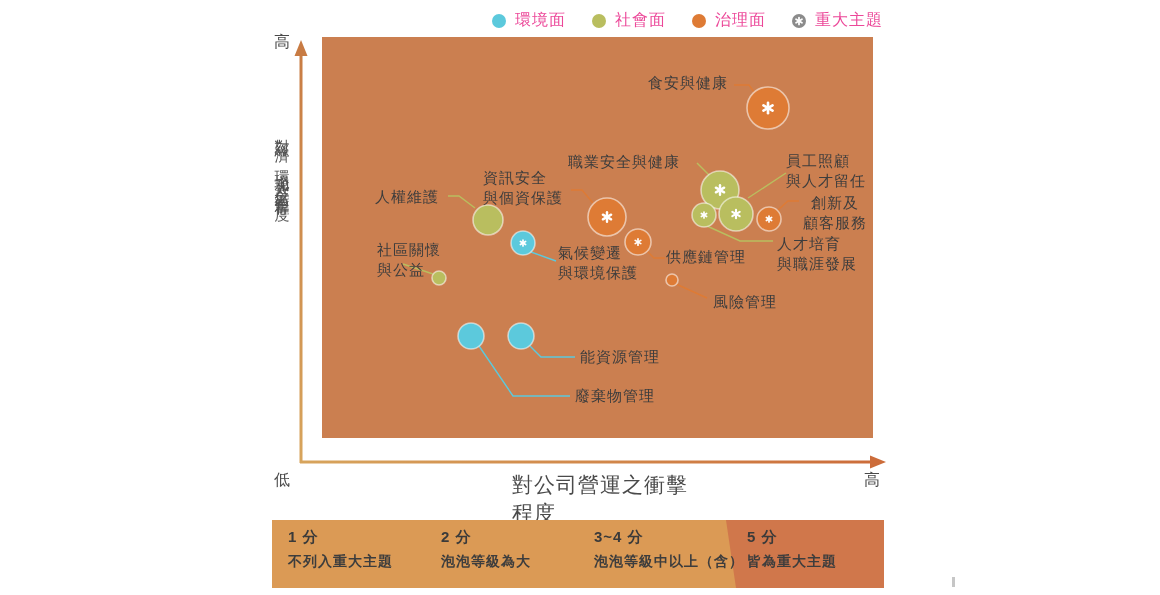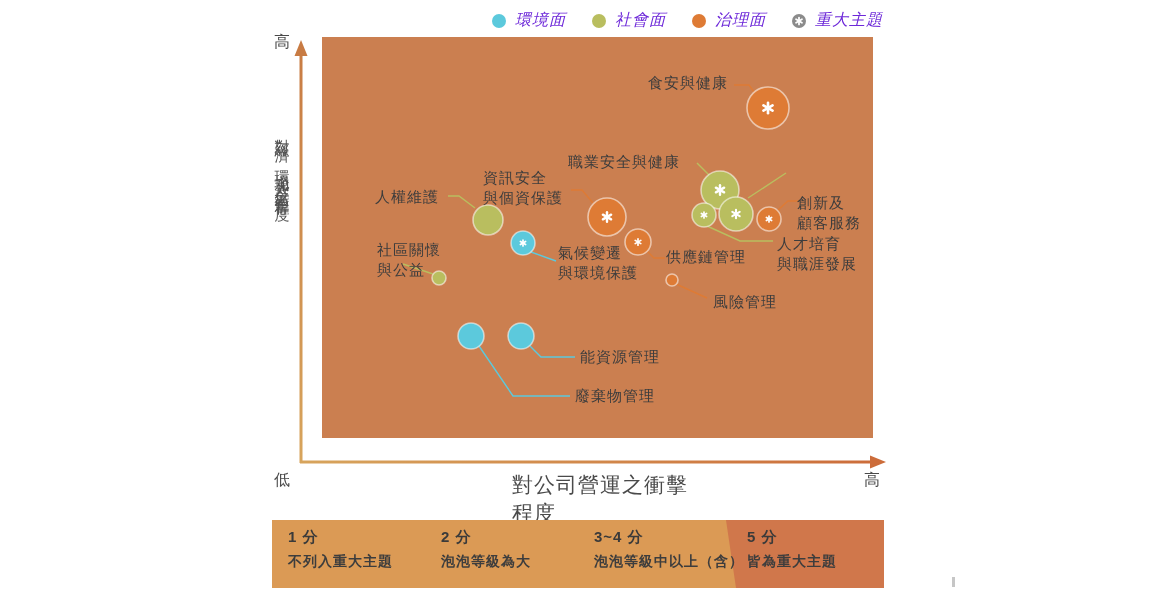--- a/index.html
+++ b/index.html
@@ -5,38 +5,38 @@
   html,body{margin:0;padding:0;background:#ffffff;}
   .canvas{
     position:relative;width:1160px;height:595px;background:#ffffff;overflow:hidden;
     font-family:"Liberation Sans","DejaVu Sans",sans-serif;color:#3e3e3e;
   }
   
   .legend{position:absolute;left:492px;top:10px;display:flex;align-items:center;gap:26px;}
   .legend-item{display:flex;align-items:center;gap:9px;cursor:default;}
   .legend-dot{width:14px;height:14px;border-radius:50%;position:relative;flex:0 0 auto;}
   .legend-dot svg{position:absolute;left:0;top:0;}
-  .legend-label{font-size:16px;letter-spacing:1px;color:#6d28d9;font-style:italic;}
+  .legend-label{font-size:16px;letter-spacing:1px;color:#ec4899;}
   
   .y-high{position:absolute;left:274px;top:32px;font-size:16px;letter-spacing:1px;color:#4a4a4a;}
   .axis-origin{position:absolute;left:274px;top:470px;font-size:16px;color:#4a4a4a;}
   .x-high{position:absolute;left:864px;top:470px;font-size:16px;color:#4a4a4a;}
   .y-title{
     position:absolute;left:272px;top:127px;height:276px;
     writing-mode:vertical-rl;text-orientation:upright;
     font-size:15px;letter-spacing:4px;color:#4f4f4f;
   }
   .x-title{position:absolute;left:512px;top:471px;width:176px;text-align:left;
     font-size:21px;letter-spacing:1px;color:#4a4a4a;}
   
   .chart-svg{position:absolute;left:0;top:0;}
   
   .labels-layer{position:absolute;left:0;top:0;width:1072px;height:520px;pointer-events:none;}
   .blabel{position:absolute;font-size:15px;line-height:20px;letter-spacing:1px;color:#3d3d3d;white-space:nowrap;}
-  .blabel.center{text-align:left;white-space:normal;}
+  .blabel.center{text-align:center;white-space:normal;}
   
   .score-bar{position:absolute;left:272px;top:520px;width:504px;height:68px;}
   .score-dark{position:absolute;left:454px;top:0;width:158px;height:68px;
     clip-path:polygon(0 0,100% 0,100% 100%,10px 100%);}
   .sseg{position:absolute;top:0;height:68px;}
   .sseg .score{position:absolute;top:8px;left:0;font-size:15px;font-weight:700;color:#3a3a3a;letter-spacing:1px;white-space:nowrap;}
   .sseg .desc{position:absolute;top:33px;left:0;font-size:14px;font-weight:700;color:#3d3d3d;letter-spacing:1px;white-space:nowrap;}
   .s1{left:16px;} .s2{left:169px;} .s3{left:322px;} .s4{left:475px;}
   .caption-tick{position:absolute;left:952px;top:577px;width:3px;height:10px;background:#c6c6c6;}
 </style>
@@ -166,20 +166,24 @@
       </g>
   </svg>
 
   <div class="labels-layer">
       <div class="blabel" style="left: 648px; top: 73px;">
         <div>食安與健康</div>
       </div>
       <div class="blabel" style="left: 568px; top: 152px;">
         <div>職業安全與健康</div>
       </div>
+      <div class="blabel" style="left: 786px; top: 151px;">
+        <div>員工照顧</div>
+        <div>與人才留任</div>
+      </div>
       <div class="blabel" style="left: 777px; top: 234px;">
         <div>人才培育</div>
         <div>與職涯發展</div>
       </div>
       <div class="blabel center" style="left: 797px; top: 193px; width: 76px;">
         <div>創新及</div>
         <div>顧客服務</div>
       </div>
       <div class="blabel" style="left: 483px; top: 168px;">
         <div>資訊安全</div>

